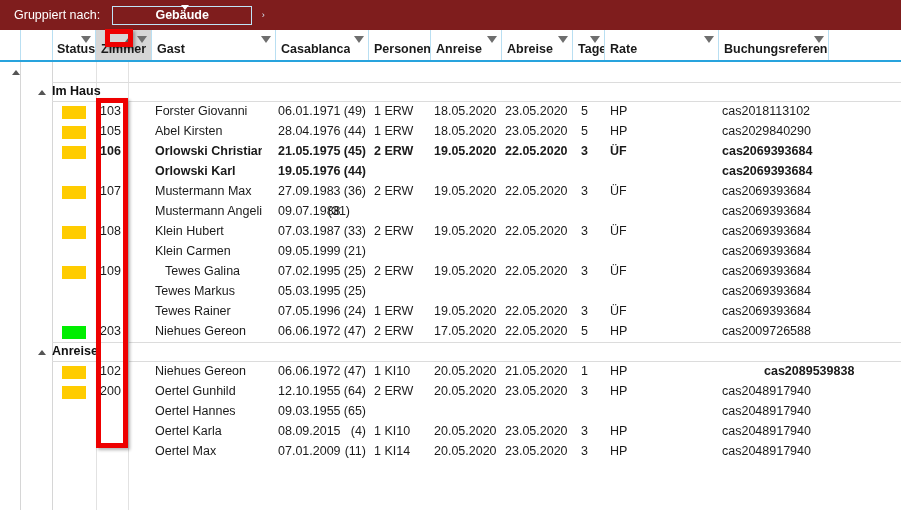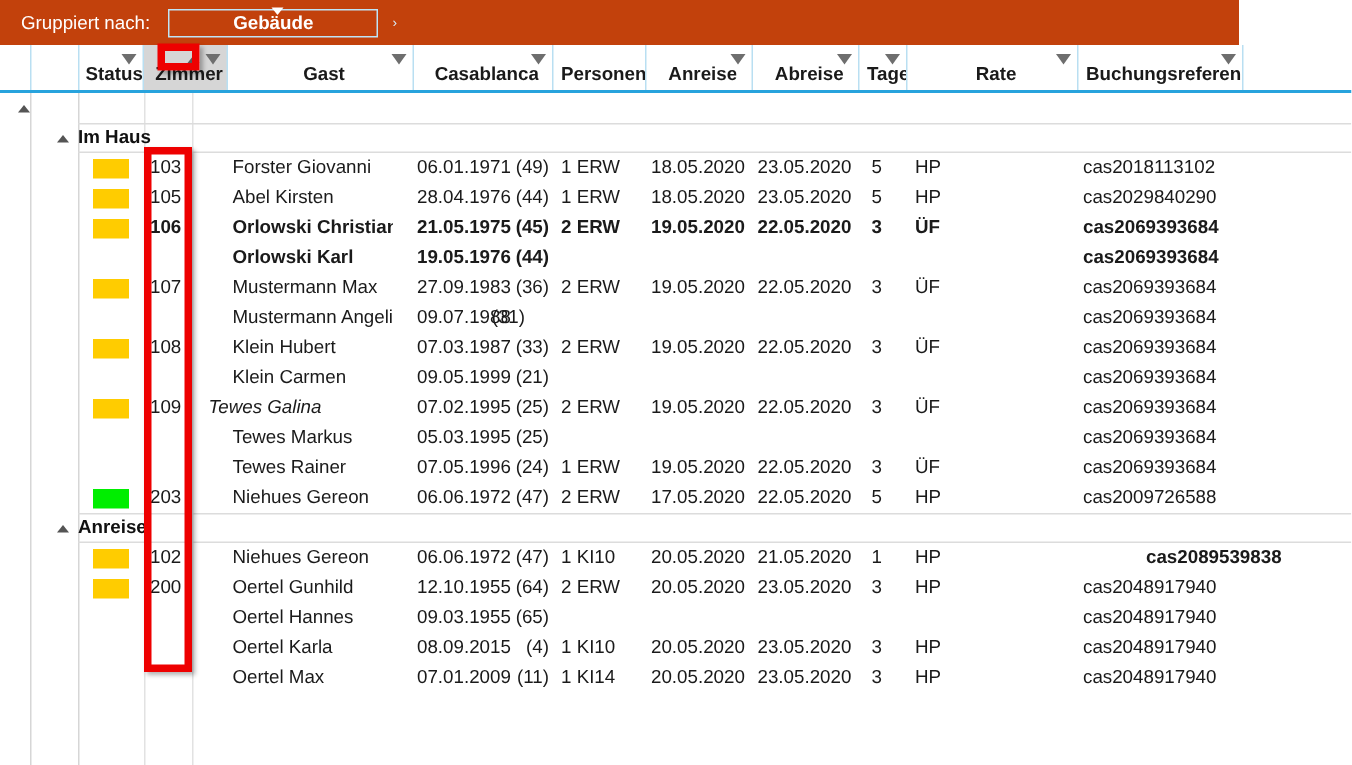--- a/index.html
+++ b/index.html
@@ -8,22 +8,22 @@
     font-family:"Liberation Sans", sans-serif;
     font-size:12px;
     color:#1a1a1a;
     background:#ffffff;
     -webkit-font-smoothing:antialiased;
   }
   #app{position:relative;width:901px;height:510px;overflow:hidden;}
 
   
   .groupbar{
-    position:absolute;left:0;top:0;width:826px;height:30px;
-    background:#c2410c;
+    position:absolute;left:0;top:0;width:901px;height:30px;
+    background:#7f1d1d;
     display:flex;align-items:center;
   }
   .groupbar .gb-label{
     color:#ffffff;font-size:12.5px;margin-left:14px;margin-right:12px;white-space:nowrap;
   }
   .gb-chip{
     position:relative;
     height:19px;min-width:140px;
     border:1px solid #bfe4f6;
     color:#ffffff;font-size:12.5px;font-weight:bold;
@@ -48,21 +48,21 @@
   }
   .colheader .hspacer{
     position:absolute;top:0;height:30px;
     border-right:1px solid #b9dff2;
   }
   .hcell{
     position:absolute;top:0;height:30px;
     border-right:1px solid #b9dff2;
     box-sizing:border-box;
     color:#1a1a1a;font-size:12.5px;font-weight:bold;
-    display:flex;align-items:flex-end;justify-content:center;
+    display:flex;align-items:flex-end;
   }
   .hcell .htext{padding:0 0 4px 5px;white-space:nowrap;overflow:hidden;}
   .hcell.sorted{background:#d6d6d6;}
   .filt{
     position:absolute;top:6px;
     width:0;height:0;
     border-left:5px solid transparent;border-right:5px solid transparent;
     border-top:7px solid #6e6e6e;
   }
   .sortarrow{
@@ -261,21 +261,21 @@
         </div>
         <div class="datarow" style="top: 180px;">
           <div class="cell" style="left: 155px; width: 107px;">Klein Carmen</div>
           <div class="cell" style="left: 278px; width: 64px;">09.05.1999</div>
           <div class="cell r" style="left: 340px; width: 26px;">(21)</div>
           <div class="cell" style="left: 722px; width: 105px;">cas2069393684</div>
         </div>
         <div class="datarow" style="top: 200px;">
           <div class="statusbox" style="left: 62px; background: rgb(255, 204, 0);"></div>
           <div class="cell" style="left: 100px; width: 26px;">109</div>
-          <div class="cell" style="left: 139px; width: 107px; font-style: italic;">Tewes Galina</div>
+          <div class="cell" style="left: 165px; width: 107px;">Tewes Galina</div>
           <div class="cell" style="left: 278px; width: 64px;">07.02.1995</div>
           <div class="cell r" style="left: 340px; width: 26px;">(25)</div>
           <div class="cell" style="left: 374px; width: 50px;">2 ERW</div>
           <div class="cell" style="left: 434px; width: 66px;">19.05.2020</div>
           <div class="cell" style="left: 505px; width: 66px;">22.05.2020</div>
           <div class="cell" style="left: 581px; width: 20px;">3</div>
           <div class="cell" style="left: 610px; width: 60px;">ÜF</div>
           <div class="cell" style="left: 722px; width: 105px;">cas2069393684</div>
         </div>
         <div class="datarow" style="top: 220px;">

